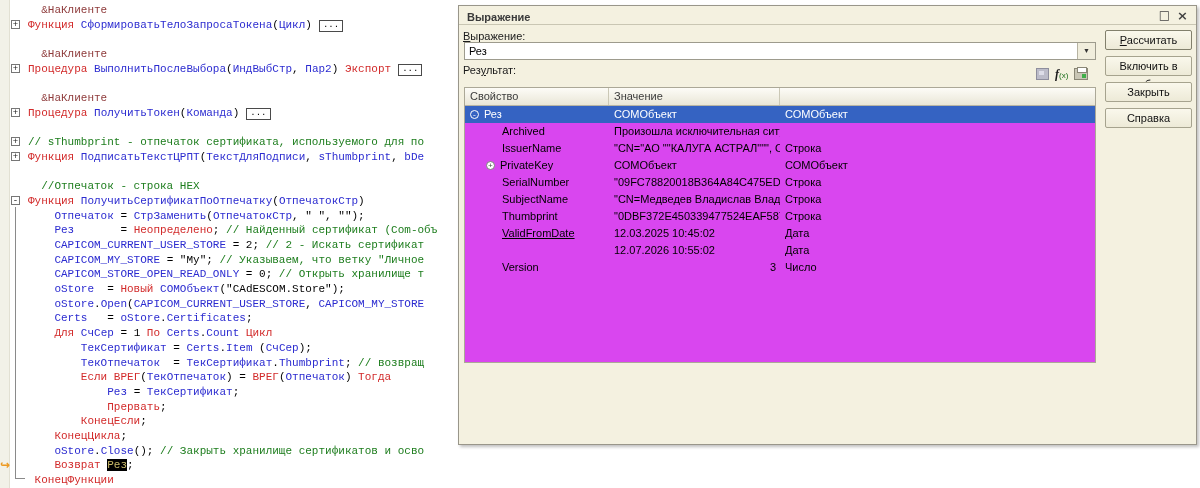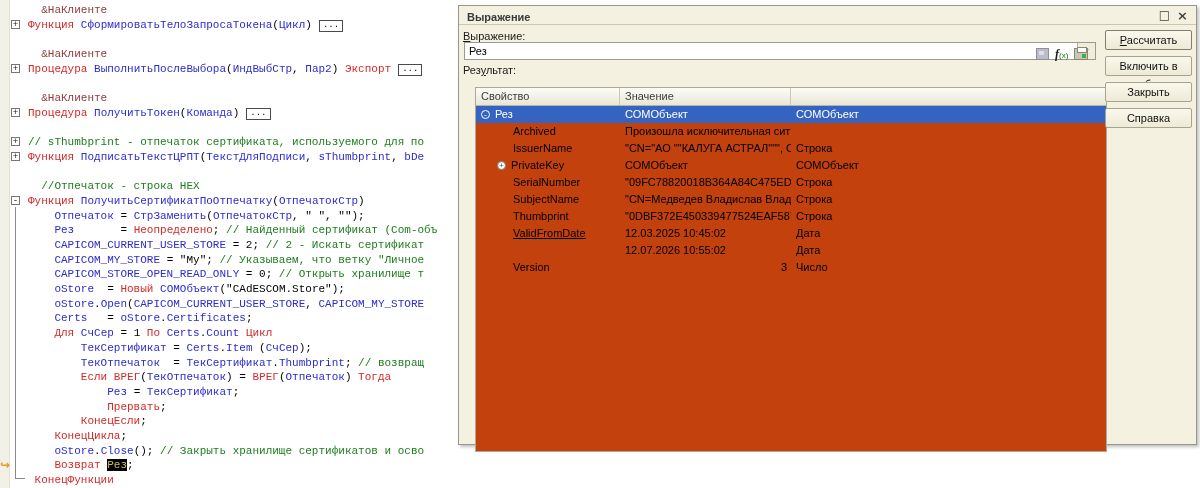--- a/index.html
+++ b/index.html
@@ -35,29 +35,29 @@
   .winbtn{position:absolute;top:2px;width:15px;height:15px;text-align:center;color:#444;
     font:bold 12px/15px "DejaVu Sans",sans-serif;cursor:default;}
   .winbtn.max{right:24px;}
   .winbtn.close{right:6px;font-size:13px;}
   .dlg-label{position:absolute;left:4px;color:#1a1a1a;}
   .combo{position:absolute;left:5px;top:36px;width:632px;height:18px;background:#fff;
     border:1px solid #9d9b8d;box-sizing:border-box;}
   .combo .val{position:absolute;left:4px;top:2px;}
   .combo .drop{position:absolute;right:0;top:0;width:17px;height:16px;background:#F0EDDC;border-left:1px solid #B6B3A2;
     text-align:center;font-size:7px;line-height:16px;color:#333;}
-  .res-icons{position:absolute;left:577px;top:40px;display:flex;gap:6px;align-items:center;height:15px;}
+  .res-icons{position:absolute;left:577px;top:60px;display:flex;gap:6px;align-items:center;height:15px;}
   .ic-val{width:13px;height:12px;background:#BCBCC9;border:1px solid #8E8E9D;box-sizing:border-box;}
   .ic-val::after{content:"";display:block;width:5px;height:4px;margin:2px;background:#DDDDE8;}
   .ic-fx{font:italic bold 12px/12px "Liberation Serif",serif;color:#1a1a1a;}
   .ic-fx small{font:8px/8px "Liberation Sans",sans-serif;font-style:normal;color:#1a6e1a;}
   .ic-print{width:14px;height:12px;position:relative;background:#C9C6B6;border:1px solid #8A8776;box-sizing:border-box;}
   .ic-print::before{content:"";position:absolute;left:2px;top:-2px;width:8px;height:4px;background:#fff;border:1px solid #8A8776;}
   .ic-print::after{content:"";position:absolute;right:1px;bottom:1px;width:4px;height:4px;background:#3FAE49;}
-  .rtable{position:absolute;left:16px;top:81px;width:632px;height:365px;background:#c2410c;
+  .rtable{position:absolute;left:5px;top:81px;width:632px;height:276px;background:#d946ef;
     border:1px solid #ABA897;box-sizing:border-box;overflow:hidden;}
   .thead{display:flex;height:17px;line-height:16px;background:linear-gradient(#FDFCF7,#E9E6D7);
     border-bottom:1px solid #B8B5A4;color:#3c3c3c;}
   .thead .hc{box-sizing:border-box;padding-left:5px;border-right:1px solid #CBC8B6;overflow:hidden;white-space:nowrap;}
   .hc.h-name{width:144px;} .hc.h-val{width:171px;} .hc.h-type{flex:1;border-right:none;}
   .trow{display:flex;height:17px;line-height:17px;white-space:nowrap;}
   .trow .tc{box-sizing:border-box;overflow:hidden;white-space:nowrap;}
   .tc.c-name{width:144px;display:flex;align-items:center;}
   .tc.c-val{width:171px;padding-left:5px;}
   .tc.c-type{flex:1;padding-left:5px;}

